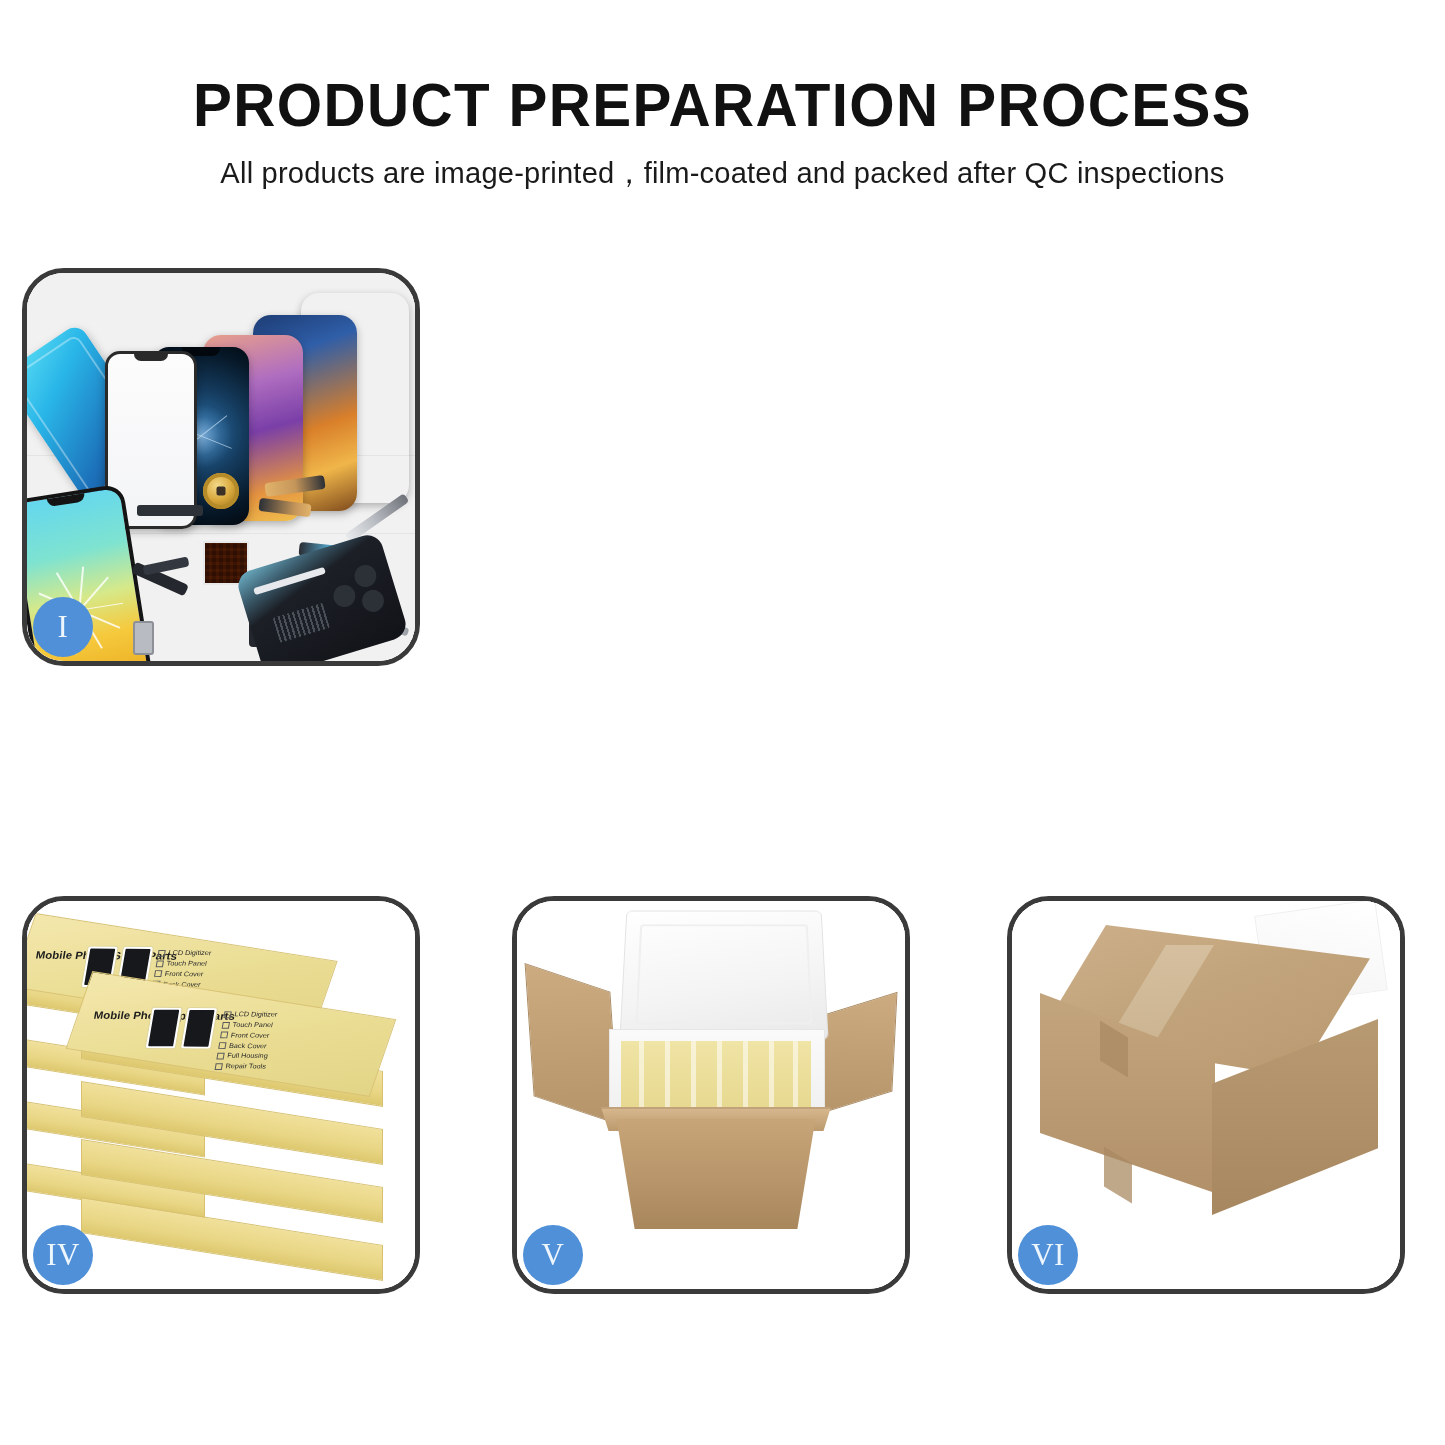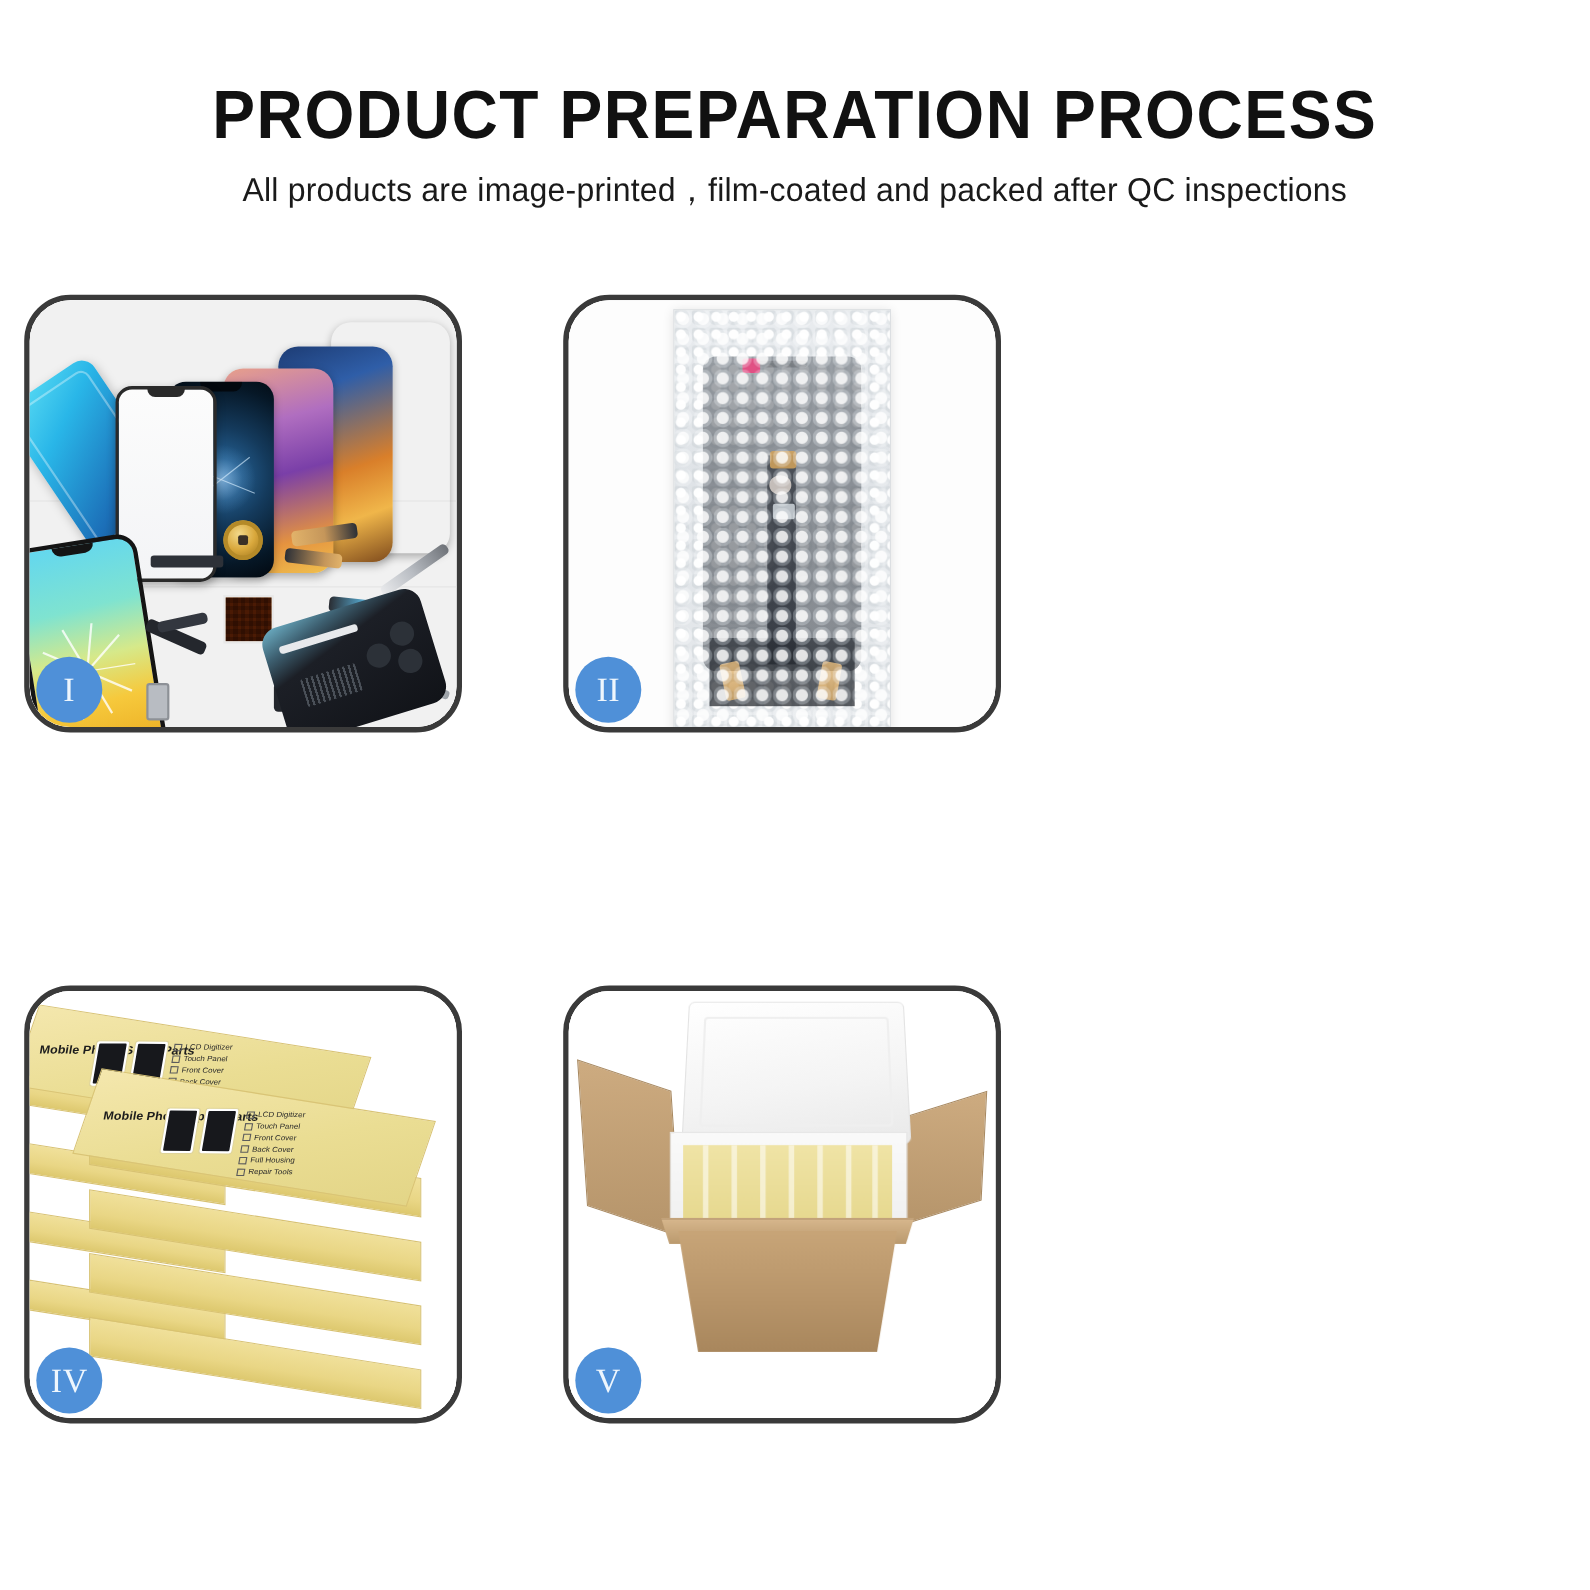--- a/index.html
+++ b/index.html
@@ -575,42 +575,20 @@
         <div class="logicboard">
           <span class="flex"></span>
           <span class="cam"></span>
           <span class="ic"></span>
         </div>
       </div>
     </div>
     <div class="badge">I</div>
   </div>
 
-  <div class="panel p-c2 r-1">
-    <div class="clip">
-      <div class="scene2">
-        <div class="bag">
-          <div class="lcd">
-            <span class="top-notch"></span>
-          </div>
-          <div class="lcd-flex"></div>
-          <div class="lcd-connA"></div>
-          <div class="lcd-connB"></div>
-          <div class="lcd-connC"></div>
-          <div class="pinkLabel"></div>
-          <div class="bottom-conn">
-            <span class="gold-l"></span>
-            <span class="gold-r"></span>
-          </div>
-          <div class="bubble-overlay"></div>
-        </div>
-      </div>
-    </div>
-    <div class="badge">II</div>
-  </div>
 
 
   <div class="panel p-c1 r-2">
     <div class="clip">
       <div class="scene4">
 
         <div class="stackbox" style="left:-6px; top:90px;  width:182px; height:26px; transform:skewY(9deg);"></div>
         <div class="stackbox" style="left:-6px; top:152px; width:182px; height:26px; transform:skewY(9deg);"></div>
         <div class="stackbox" style="left:-6px; top:214px; width:182px; height:26px; transform:skewY(9deg);"></div>
         <div class="stackbox" style="left:-6px; top:276px; width:182px; height:26px; transform:skewY(9deg);"></div>
@@ -681,14 +659,28 @@
           <span class="rib" style="left:148px;"></span>
           <span class="rib" style="left:172px;"></span>
         </div>
         <div class="carton-rim"></div>
         <div class="carton-body"></div>
       </div>
     </div>
     <div class="badge">V</div>
   </div>
 
+  <div class="panel p-c3 r-2">
+    <div class="clip">
+      <div class="scene6">
+        <div class="backsheet"></div>
+        <div class="ship-top"></div>
+        <div class="ship-tape"></div>
+        <div class="ship-left"></div>
+        <div class="ship-right"></div>
+        <div class="ship-strip" style="left:88px; top:128px; height:40px; transform:skewY(31deg);"></div>
+        <div class="ship-strip" style="left:92px; top:254px; height:40px; transform:skewY(31deg);"></div>
+      </div>
+    </div>
+    <div class="badge">VI</div>
+  </div>
 
 </div>
 
 </body></html>

